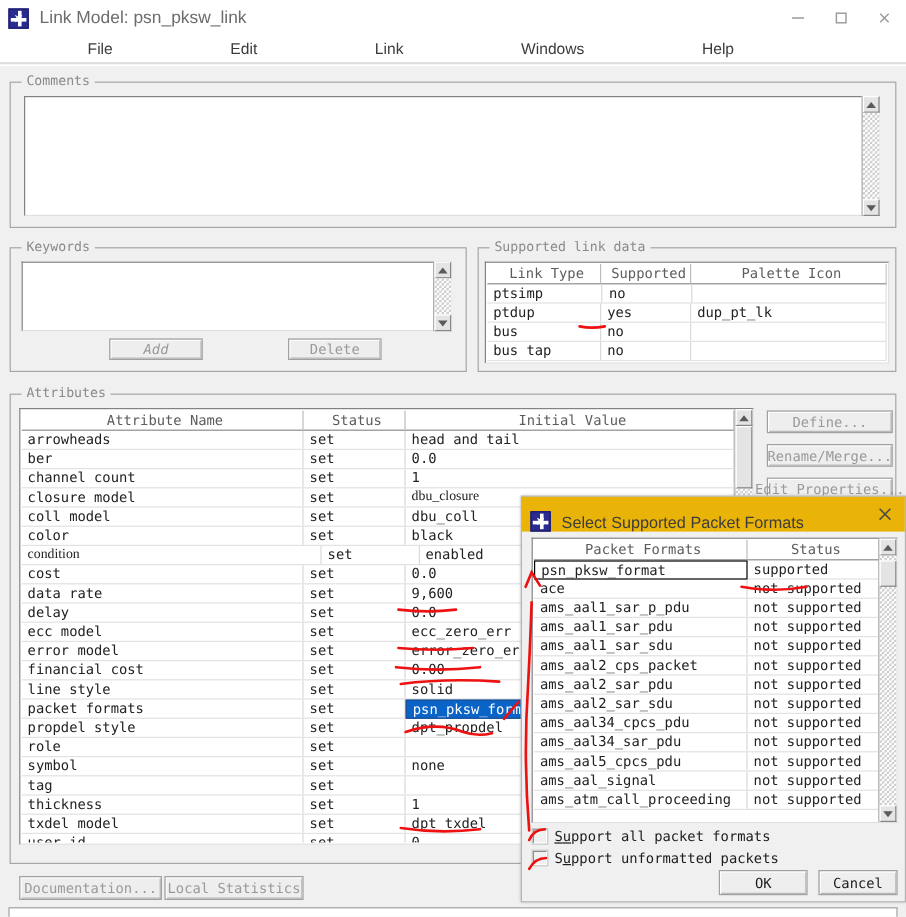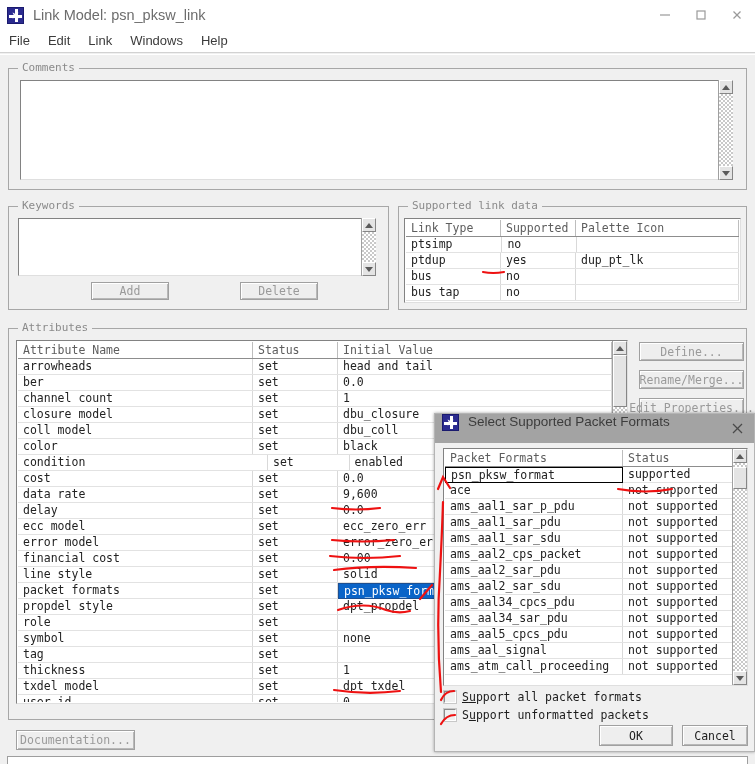--- a/index.html
+++ b/index.html
@@ -42,21 +42,21 @@
     color:#9a9a9a;
   }
   .winbtn svg { display:block; }
 
   
   .menubar {
     position:absolute; left:0; top:30px; width:755px; height:22px;
     background:#ffffff; display:flex; align-items:center;
     font-family:"Liberation Sans", sans-serif; font-size:13px; color:#3b3b3b;
   }
-  .menuitem { padding:0 9px; line-height:20px; white-space:nowrap; }
+  .menuitem { padding:0 25px; line-height:20px; white-space:nowrap;margin-left:48px; }
 
   .topline { position:absolute; left:0; top:52px; width:755px; height:3px;
              background:#f0f0f0; border-top:1px solid #d2d2d2; border-bottom:1px solid #ffffff;}
 
   
   .group { position:absolute; }
   .group > .gframe {
     position:absolute; left:0; right:0; top:6px; bottom:0;
     border:1px solid #a7a7a7; border-top:1px solid #a7a7a7;
   }
@@ -110,20 +110,21 @@
     display:flex; align-items:center; justify-content:center;
     white-space:nowrap; text-align:center;
   }
   .btn.enabled { color:#1c1c1c; }
 
   
   .tbl { position:absolute; overflow:hidden; background:#ffffff; }
   .tbl .hdr {
     display:flex; height:17px; background:#ffffff;
     border-bottom:1px solid #8d8d8d;
+    text-align:center;
   }
   .tbl .hdr > div {
     font-family:"DejaVu Sans Mono", monospace; font-size:11.5px; color:#5d5d5d;
     padding-left:5px; line-height:16px; border-right:1px solid #bdbdbd;
     overflow:hidden; white-space:nowrap;
   }
   .tbl .row { display:flex; height:16px; border-bottom:1px solid #e2e2e2; }
   .tbl .row > div {
     font-family:"DejaVu Sans Mono", monospace; font-size:11.5px; color:#222222;
     padding-left:5px; line-height:15px; border-right:1px solid #d9d9d9;
@@ -139,21 +140,21 @@
     background:#0a64c8; color:#ffffff !important;
     border:1px solid #1d4f91 !important; height:16px; line-height:14px !important;
   }
 
   
   .dialog {
     position:absolute; left:434px; top:413px; width:321px; height:339px;
     background:#f0f0f0; border:1px solid #b4b4b4;
     box-shadow:0 0 3px rgba(0,0,0,.35);
   }
-  .dlg-title { height:29px; background:#a3a3a3; display:flex; align-items:flex-start; }
+  .dlg-title { height:29px; background:#eab308; display:flex; align-items:flex-end; }
   .dlg-title .title-text { font-size:13.5px; color:#3c3c3c; }
   .dlg-close {
     margin-left:auto; width:34px; height:29px; display:flex;
     align-items:center; justify-content:center; color:#4a4a4a;
   }
 
   .chk {
     position:absolute; display:flex; align-items:center;
     font-family:"DejaVu Sans Mono", monospace; font-size:11.5px; color:#1c1c1c;
     white-space:nowrap;
@@ -237,21 +238,21 @@
     <div class="sunken" style="position:absolute; left:10px; top:18px; width:358px; height:58px;"></div>
     <div class="vscroll" style="left:353px; top:18px; height:58px; width:15px;">
       <div class="vsb-btn top">
           <span class="arr up"></span>
         </div>
       <div class="vsb-track"></div>
       <div class="vsb-btn bot">
           <span class="arr down"></span>
         </div>
     </div>
-    <div class="btn" style="position:absolute; left:83px; top:82px; width:78px; height:18px;">Add</div>
+    <div class="btn" style="position:absolute; left:83px; top:82px; width:78px; height:18px;font-style:italic;">Add</div>
     <div class="btn" style="position:absolute; left:232px; top:82px; width:78px; height:18px;">Delete</div>
   </div>
 
   <div class="group" style="left:398px; top:200px; width:349px; height:110px;">
     <div class="gframe"></div>
     <div class="glabel">Supported link data</div>
     <div class="sunken" style="position:absolute; left:6px; top:18px; width:337px; height:85px;">
       <div class="tbl" style="left:1px; top:1px; right:1px; bottom:1px;">
         <div class="hdr">
           <div style="width:95px;">Link Type</div>
@@ -304,34 +305,34 @@
             <div style="width: 274px;">0.0</div>
           </div>
           <div class="row">
             <div style="width: 235px;">channel count</div>
             <div style="width: 85px;">set</div>
             <div style="width: 274px;">1</div>
           </div>
           <div class="row">
             <div style="width: 235px;">closure model</div>
             <div style="width: 85px;">set</div>
-            <div style="width: 274px;">dbu_closure</div>
+            <div style="width: 274px; font-family: Liberation Serif, serif;">dbu_closure</div>
           </div>
           <div class="row">
             <div style="width: 235px;">coll model</div>
             <div style="width: 85px;">set</div>
             <div style="width: 274px;">dbu_coll</div>
           </div>
           <div class="row">
             <div style="width: 235px;">color</div>
             <div style="width: 85px;">set</div>
             <div style="width: 274px;">black</div>
           </div>
           <div class="row">
-            <div style="width: 261px;">condition</div>
+            <div style="width: 261px; font-family: Liberation Serif, serif;">condition</div>
             <div style="width: 85px;">set</div>
             <div style="width: 274px;">enabled</div>
           </div>
           <div class="row">
             <div style="width: 235px;">cost</div>
             <div style="width: 85px;">set</div>
             <div style="width: 274px;">0.0</div>
           </div>
           <div class="row">
             <div style="width: 235px;">data rate</div>
@@ -415,20 +416,21 @@
           </div>
       </div>
     </div>
 
     <div class="btn" style="position:absolute; left:631px; top:20px;  width:105px; height:19px;">Define...</div>
     <div class="btn" style="position:absolute; left:631px; top:48px;  width:105px; height:19px;">Rename/Merge...</div>
     <div class="btn" style="position:absolute; left:631px; top:76px;  width:105px; height:19px;">Edit Properties...</div>
   </div>
 
   <div class="btn" style="position:absolute; left:16px; top:730px; width:119px; height:20px;">Documentation...</div>
+  <div class="btn" style="position:absolute; left:137px; top:730px; width:116px; height:20px;">Local Statistics</div>
 
   <div class="botline"></div>
 
   <div class="dialog">
     <div class="dlg-title">
       <div class="title-icon">
           <i></i>
         </div>
       <div class="title-text">Select Supported Packet Formats</div>
       <div class="dlg-close">

